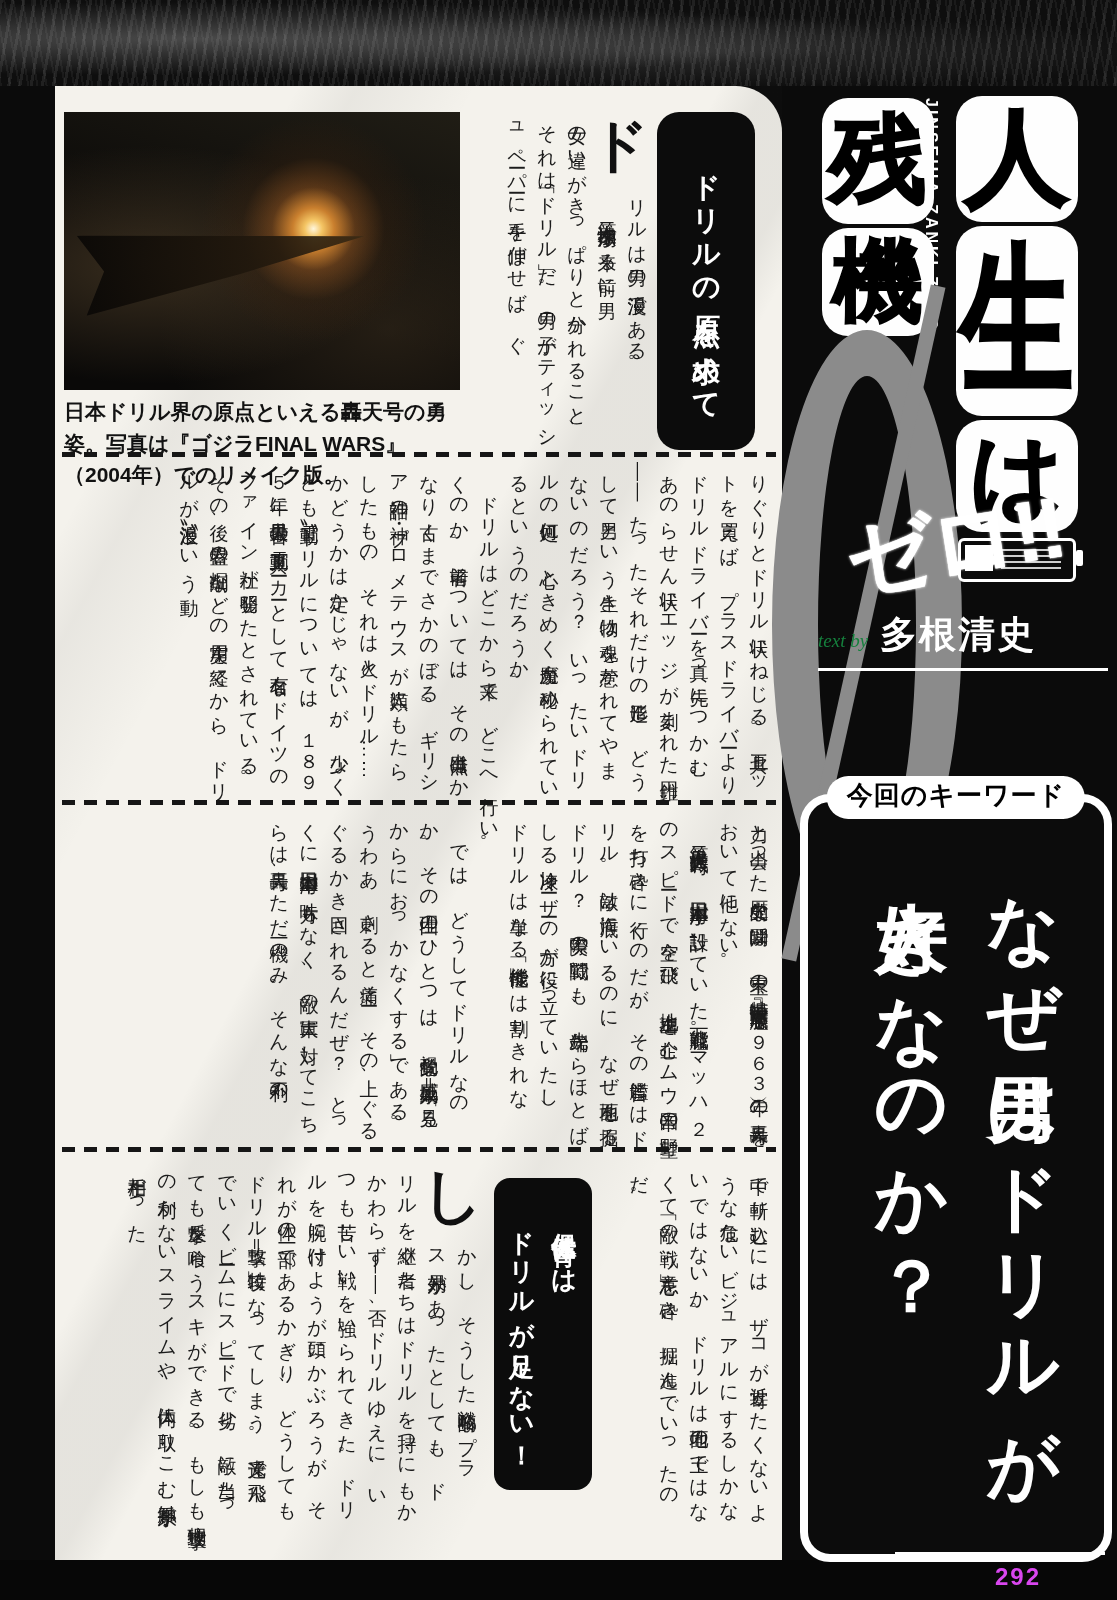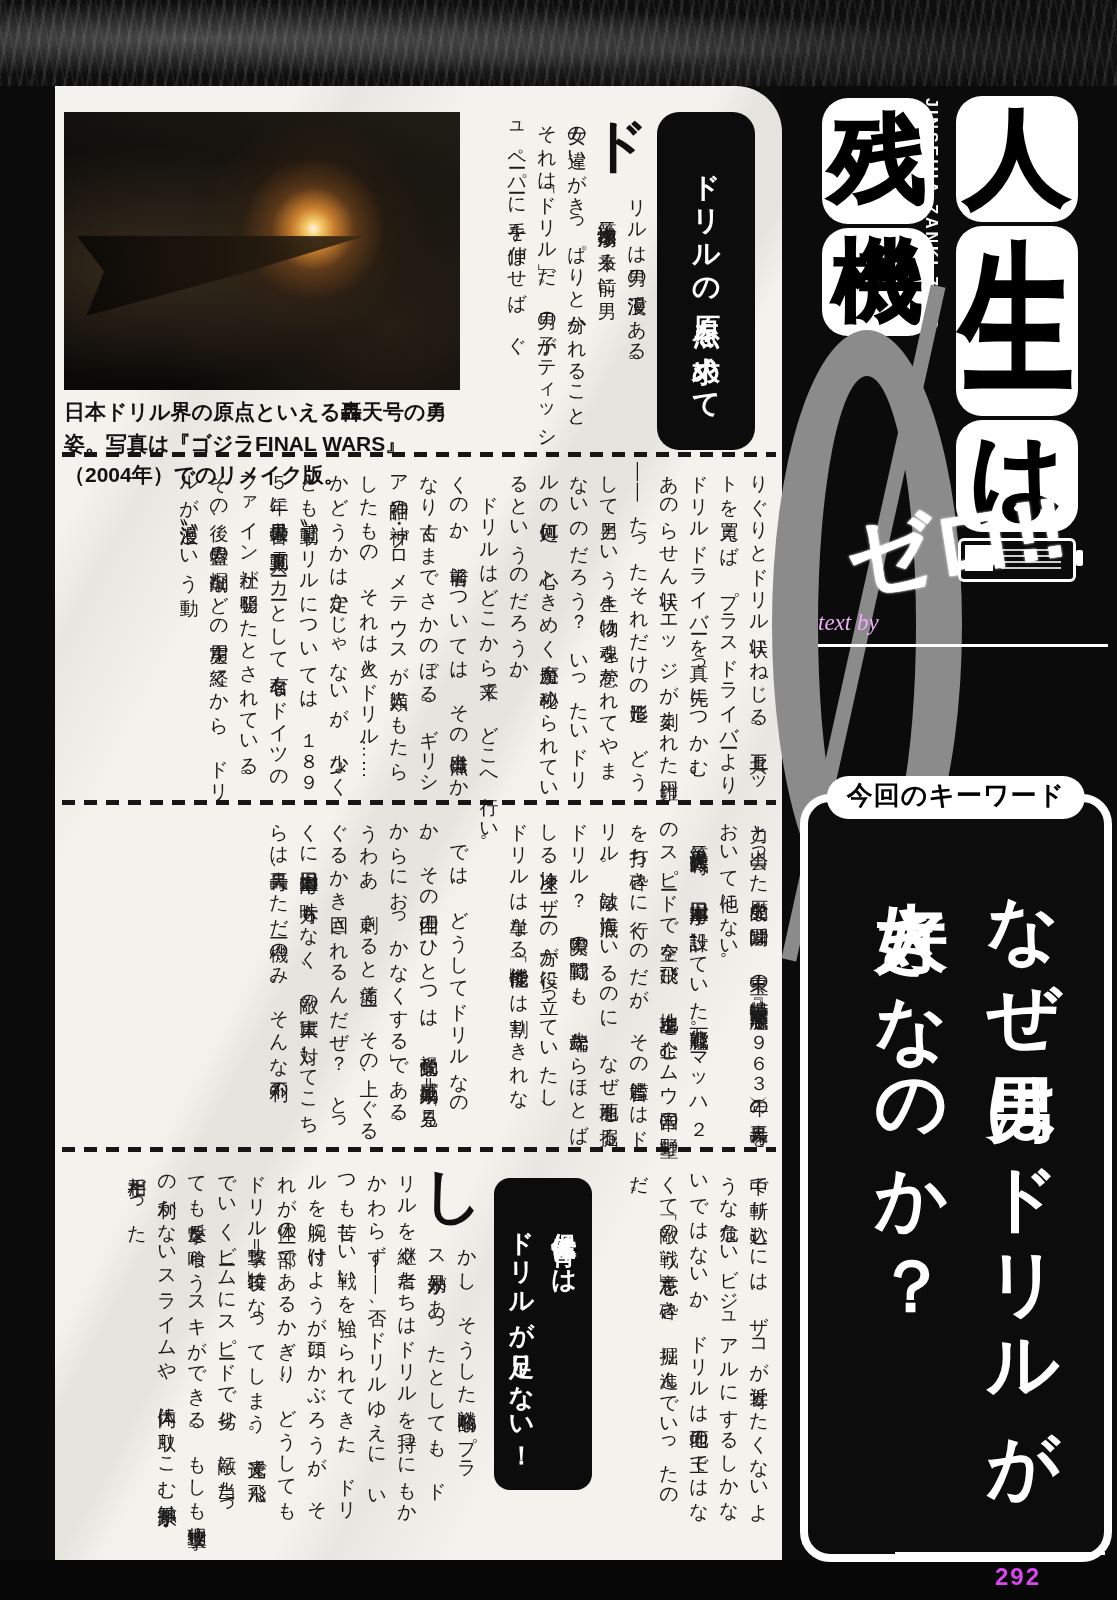--- a/index.html
+++ b/index.html
@@ -90,21 +90,21 @@
   .battery .seg{position:absolute;left:4px;top:4px;width:28px;height:26px;background:#fff;}
   .battery .lines{position:absolute;left:40px;top:6px;width:60px;height:22px;
     background:repeating-linear-gradient(0deg,rgba(255,255,255,.8) 0 2px,transparent 2px 6px);}
 
   .zerotext{position:absolute;left:846px;top:486px;z-index:3;transform:rotate(-9deg);
     color:#fff;font-weight:900;font-size:86px;letter-spacing:-4px;
     text-shadow:0 0 3px #fff,0 0 1px #fff;white-space:nowrap;}
 
   .credit{position:absolute;left:818px;top:610px;width:290px;z-index:3;
     border-bottom:3px solid #fff;padding-bottom:8px;display:flex;align-items:baseline;gap:12px;}
-  .credit .pre{font-family:"Liberation Serif",serif;font-style:italic;color:#f0abfc;font-size:23px;}
+  .credit .pre{font-family:"Liberation Serif",serif;font-style:italic;color:#15803d;font-size:19px;}
   .credit .auth{color:#fff;font-weight:900;font-size:37px;letter-spacing:2px;}
   .bio{position:absolute;left:818px;top:668px;width:292px;z-index:3;
     color:#e8e8e8;font-size:15px;line-height:1.32;}
 
   .kwbox{position:absolute;left:800px;top:794px;width:312px;height:768px;z-index:2;
     background:#0c0c0c;border:8px solid #fff;border-radius:30px;box-sizing:border-box;}
   .kwlabel{position:absolute;left:50%;top:-26px;transform:translateX(-50%);
     background:#fff;color:#000;font-weight:900;font-size:26px;letter-spacing:1px;
     padding:2px 20px 6px;border-radius:24px;white-space:nowrap;}
   .kwtext{position:absolute;right:26px;top:42px;height:690px;
@@ -186,20 +186,21 @@
 
   <div class="battery">
     <div class="seg"></div>
     <div class="lines"></div>
   </div>
 
   <div class="zerotext">ゼロ!!</div>
 
   <div class="credit">
     <span class="pre">text by</span>
+    <span class="auth">多根清史</span>
   </div>
 
   <div class="kwbox">
     <div class="kwlabel">今回のキーワード</div>
     <div class="kwtext">
         <span class="vcol">なぜ男はドリルが</span>
         <span class="vcol">大好きなのか？</span>
       </div>
   </div>
 

